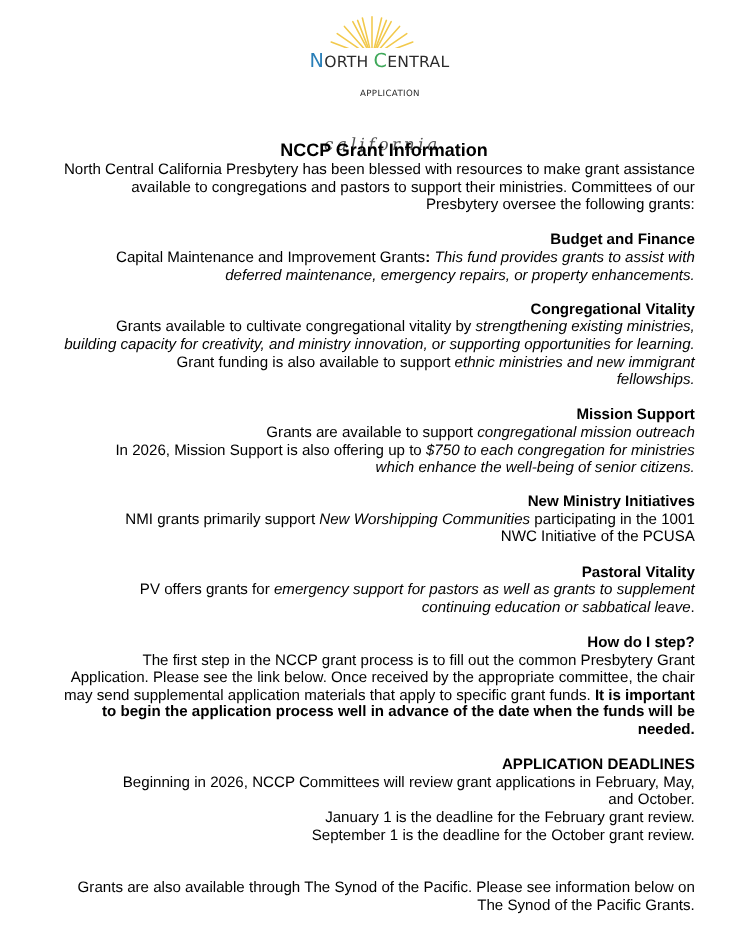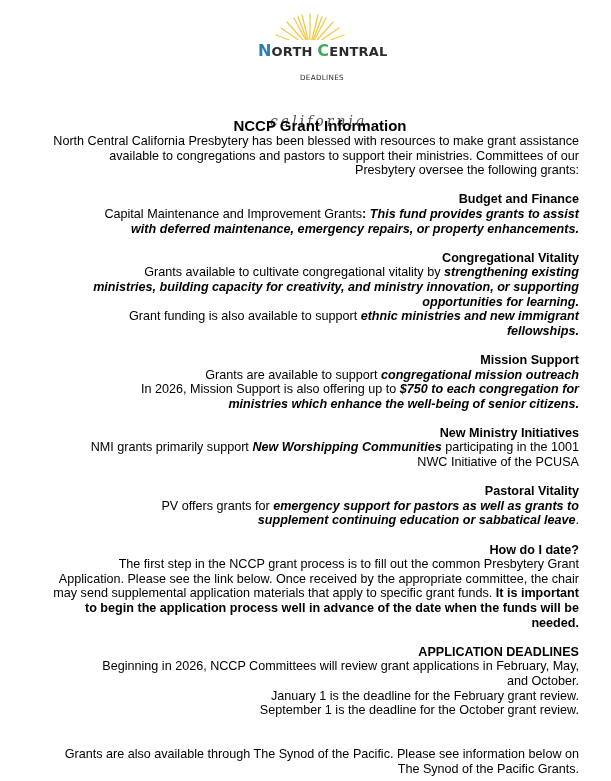--- a/index.html
+++ b/index.html
@@ -20,21 +20,20 @@
     }
     .logo svg { display: block; }
     .logo-text-north {
       position: absolute;
       left: 8px; top: 36px;
       font-family: "DejaVu Sans", sans-serif;
       font-size: 13px;
       letter-spacing: 0.2px;
       color: #2b2b2b;
       white-space: nowrap;
-      font-weight: bold;
     }
     .logo-text-north .cap-n { color: #2a7fb8; font-size: 16px; }
     .logo-text-north .cap-c { color: #3fa85a; font-size: 16px; }
     .logo-text-cal {
       position: absolute;
       left: 20px; top: 68px;
       font-family: "DejaVu Serif", serif;
       font-style: italic;
       font-size: 14px;
       letter-spacing: 3px;
@@ -63,21 +62,21 @@
       font-size: 15px;
       line-height: 17px;
       padding-left: 12px;
       margin-bottom: 0px;
     }
     p { margin: 0; text-align: right; }
     .gap { height: 14.6px; }
     .h { font-weight: bold; padding-left: 44px; }
     .ind { text-indent: 40px; }
     .dl { padding-left: 80px; }
-    i { font-style: italic; font-weight: bold; }
+    i { font-style: italic; }
     b { font-weight: bold; }
   </style>
 </head>
 <body>
 
 <div class="logo">
   <svg width="120" height="44" viewBox="0 0 120 44">
     <g stroke="#f2c94c" stroke-width="1.3" stroke-linecap="round">
       <line x1="60" y1="40" x2="60" y2="6"></line>
       <line x1="60" y1="40" x2="52" y2="7"></line>
@@ -92,21 +91,21 @@
       <line x1="60" y1="40" x2="94" y2="27"></line>
       <line x1="60" y1="40" x2="24" y2="34"></line>
       <line x1="60" y1="40" x2="96" y2="34"></line>
       <line x1="60" y1="40" x2="48" y2="9"></line>
       <line x1="60" y1="40" x2="72" y2="9"></line>
     </g>
     <rect x="20" y="32" width="80" height="12" fill="#ffffff"></rect>
   </svg>
   <div class="logo-text-north"><span class="cap-n">N</span><span>ORTH </span><span class="cap-c">C</span><span>ENTRAL</span></div>
   <div class="logo-text-cal">california</div>
-  <div class="logo-text-pres">DEADLINES</div>
+  <div class="logo-text-pres">APPLICATION</div>
 </div>
 
 <div class="content">
   <div class="title">NCCP Grant Information</div>
   <p>North Central California Presbytery has been blessed with resources to make grant assistance available to congregations and pastors to support their ministries. Committees of our Presbytery oversee the following grants:</p>
   <div class="gap"></div>
 
   <div>
     <p class="h">Budget and Finance</p>
     <p class="ind"><span>Capital Maintenance and Improvement Grants</span><b>:</b><i> This fund provides grants to assist with deferred maintenance, emergency repairs, or property enhancements.</i></p>
@@ -133,21 +132,21 @@
   </div>
   <div class="gap"></div>
 
   <div>
     <p class="h">Pastoral Vitality</p>
     <p class="ind"><span>PV offers grants for </span><i>emergency support for pastors as well as grants to supplement continuing education or sabbatical leave</i><span>.</span></p>
   </div>
   <div class="gap"></div>
 
   <div>
-    <p class="h">How do I date?</p>
+    <p class="h">How do I step?</p>
     <p class="ind"><span>The first step in the NCCP grant process is to fill out the common Presbytery Grant Application. Please see the link below. Once received by the appropriate committee, the chair may send supplemental application materials that apply to specific grant funds. </span><b>It is important to begin the application process well in advance of the date when the funds will be needed.</b></p>
   </div>
   <div class="gap"></div>
 
   <div>
     <p class="h">APPLICATION DEADLINES</p>
     <p class="ind">Beginning in 2026, NCCP Committees will review grant applications in February, May, and October.</p>
     <p class="dl">January 1 is the deadline for the February grant review.</p>
     <p class="dl">September 1 is the deadline for the October grant review.</p>
   </div>

